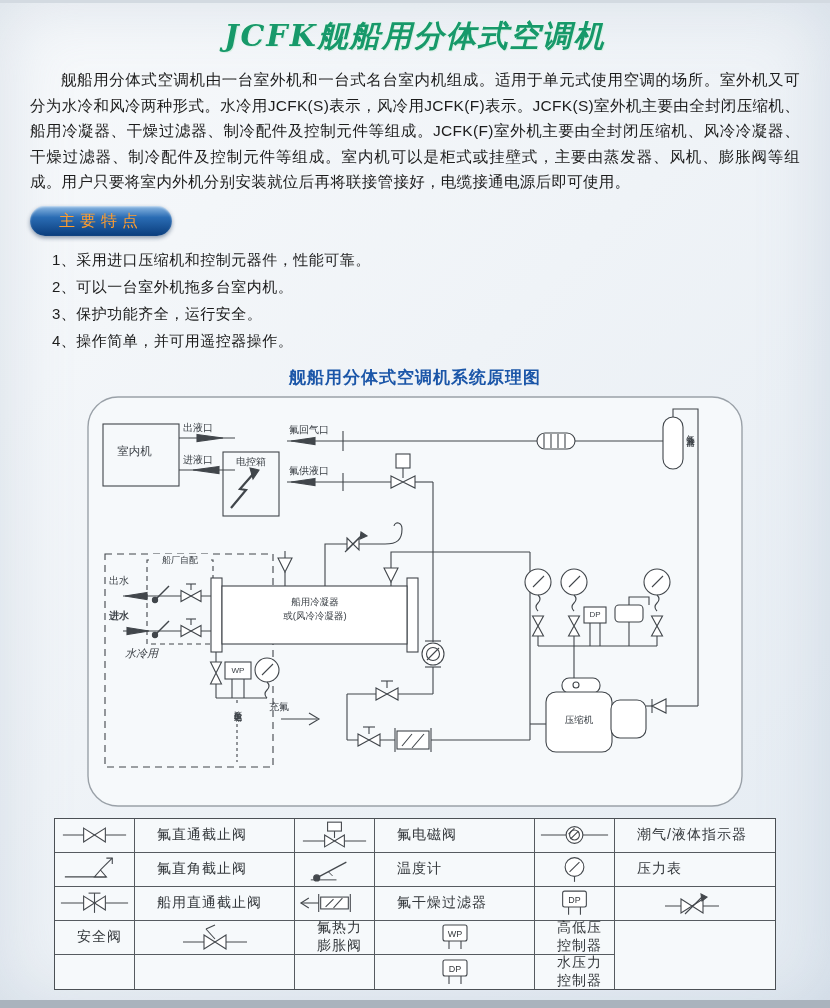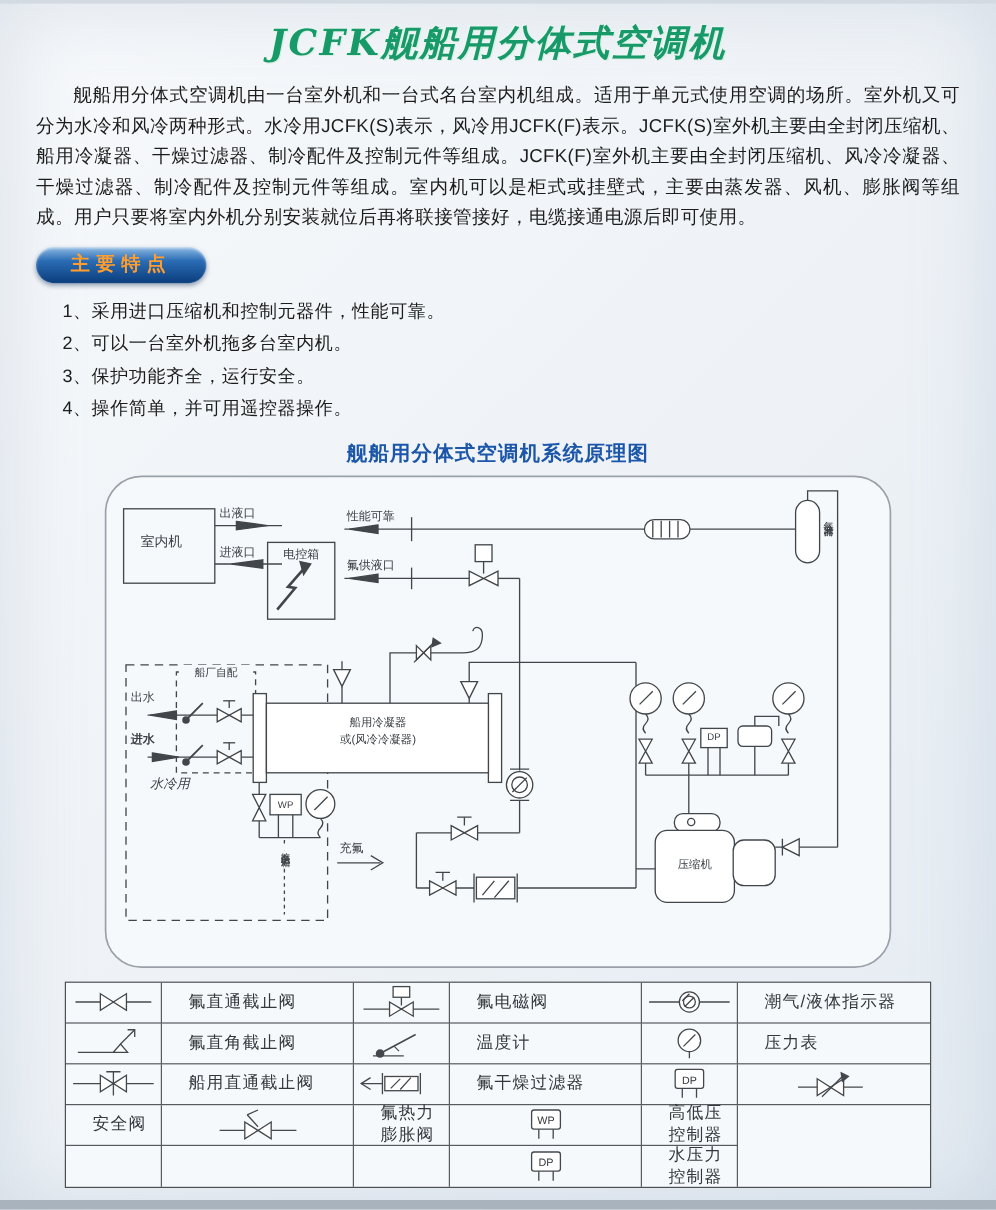--- a/index.html
+++ b/index.html
@@ -13,21 +13,21 @@
   .page-title{margin:16px 30px 0;text-align:center;font-family:"DejaVu Serif",serif;
     font-style:italic;font-weight:bold;font-size:30px;color:#17996a;
     text-shadow:1px 1px 0 #d9efe4, -1px -1px 0 #eaf7f0;letter-spacing:2px;}
 
   .intro{margin:10px 30px 0;width:770px;font-size:15.5px;line-height:25.5px;
     text-align:justify;color:#1c1c1c;text-indent:2em;letter-spacing:.3px;}
 
   .badge{display:block;width:142px;height:30px;margin:11px 0 0 30px;border-radius:16px;
     background:linear-gradient(180deg,#8db9e3 0%,#2a6cb4 38%,#0a3d7c 100%);
     box-shadow:0 2px 4px rgba(10,40,80,.45), inset 0 1px 2px rgba(255,255,255,.55);
-    color:#ff9d2e;font-weight:bold;font-size:16px;letter-spacing:5px;
+    color:#ff9d2e;font-weight:normal;font-size:16px;letter-spacing:5px;
     text-align:center;line-height:30px;}
 
   .features{margin:10px 0 0 52px;padding:0;list-style:none;font-size:15px;
     line-height:27px;color:#1c1c1c;letter-spacing:.5px;}
 
   .diagram-title{margin:12px 0 0;text-align:center;font-size:17px;font-weight:bold;
     color:#1b56a8;letter-spacing:1px;}
 
   .diagram{position:relative;width:660px;height:415px;margin:5px auto 0;}
   .diagram svg{position:absolute;left:0;top:0;}
@@ -210,32 +210,32 @@
         <line x1="567" y1="305" x2="567" y2="319"></line>
         <line x1="567" y1="312" x2="561" y2="312"></line>
         <line x1="461" y1="330" x2="445" y2="330"></line>
       </g>
     </svg>
 
     <div class="dlabel center-box" style="left:18px;top:27px;width:63px;height:62px;font-size:11.5px;">室内机</div>
     <div class="dlabel" style="left:98px;top:27px;font-size:10px;">出液口</div>
     <div class="dlabel" style="left:98px;top:59px;font-size:10px;">进液口</div>
     <div class="dlabel center-box" style="left:138px;top:61px;width:56px;font-size:10px;">电控箱</div>
-    <div class="dlabel" style="left:204px;top:29px;font-size:10px;">性能可靠</div>
+    <div class="dlabel" style="left:204px;top:29px;font-size:10px;">氟回气口</div>
     <div class="dlabel" style="left:204px;top:70px;font-size:10px;">氟供液口</div>
     <div class="dlabel v-label" style="left:600px;top:34px;font-size:8.5px;">气液分离器</div>
     <div class="dlabel" style="left:24px;top:180px;font-size:10px;">出水</div>
     <div class="dlabel" style="left:24px;top:215px;font-size:10px;font-weight:bold;">进水</div>
     <div class="dlabel center-box" style="left:64px;top:160px;width:62px;font-size:9px;background:#f6f9fb;">船厂自配</div>
     <div class="dlabel" style="left:40px;top:252px;font-size:11px;font-style:italic;">水冷用</div>
     <div class="dlabel center-box" style="left:150px;top:202px;width:160px;font-size:9.5px;">船用冷凝器</div>
     <div class="dlabel center-box" style="left:150px;top:216px;width:160px;font-size:9.5px;">或(风冷冷凝器)</div>
     <div class="dlabel center-box" style="left:140px;top:269px;width:26px;height:15px;font-size:8px;">WP</div>
     <div class="dlabel v-label" style="left:146px;top:310px;font-size:8px;background:#f6f9fb;">接至电控箱</div>
-    <div class="dlabel" style="left:198px;top:306px;font-size:10px;">充氟</div>
+    <div class="dlabel" style="left:184px;top:306px;font-size:10px;">充氟</div>
     <div class="dlabel center-box" style="left:463px;top:320px;width:62px;font-size:9.5px;">压缩机</div>
     <div class="dlabel center-box" style="left:499px;top:214px;width:22px;height:14px;font-size:8px;">DP</div>
   </div>
 
   <div class="legend">
 
     <div class="lg-cell lg-sym">
       <svg width="80" height="30" viewBox="0 0 80 30" stroke="#44484d" fill="none" stroke-width="1.1">
         <line x1="8" y1="15" x2="72" y2="15"></line>
           <path d="M29,8 L40,15 L29,22 Z M51,8 L40,15 L51,22 Z" fill="#fff"></path>

